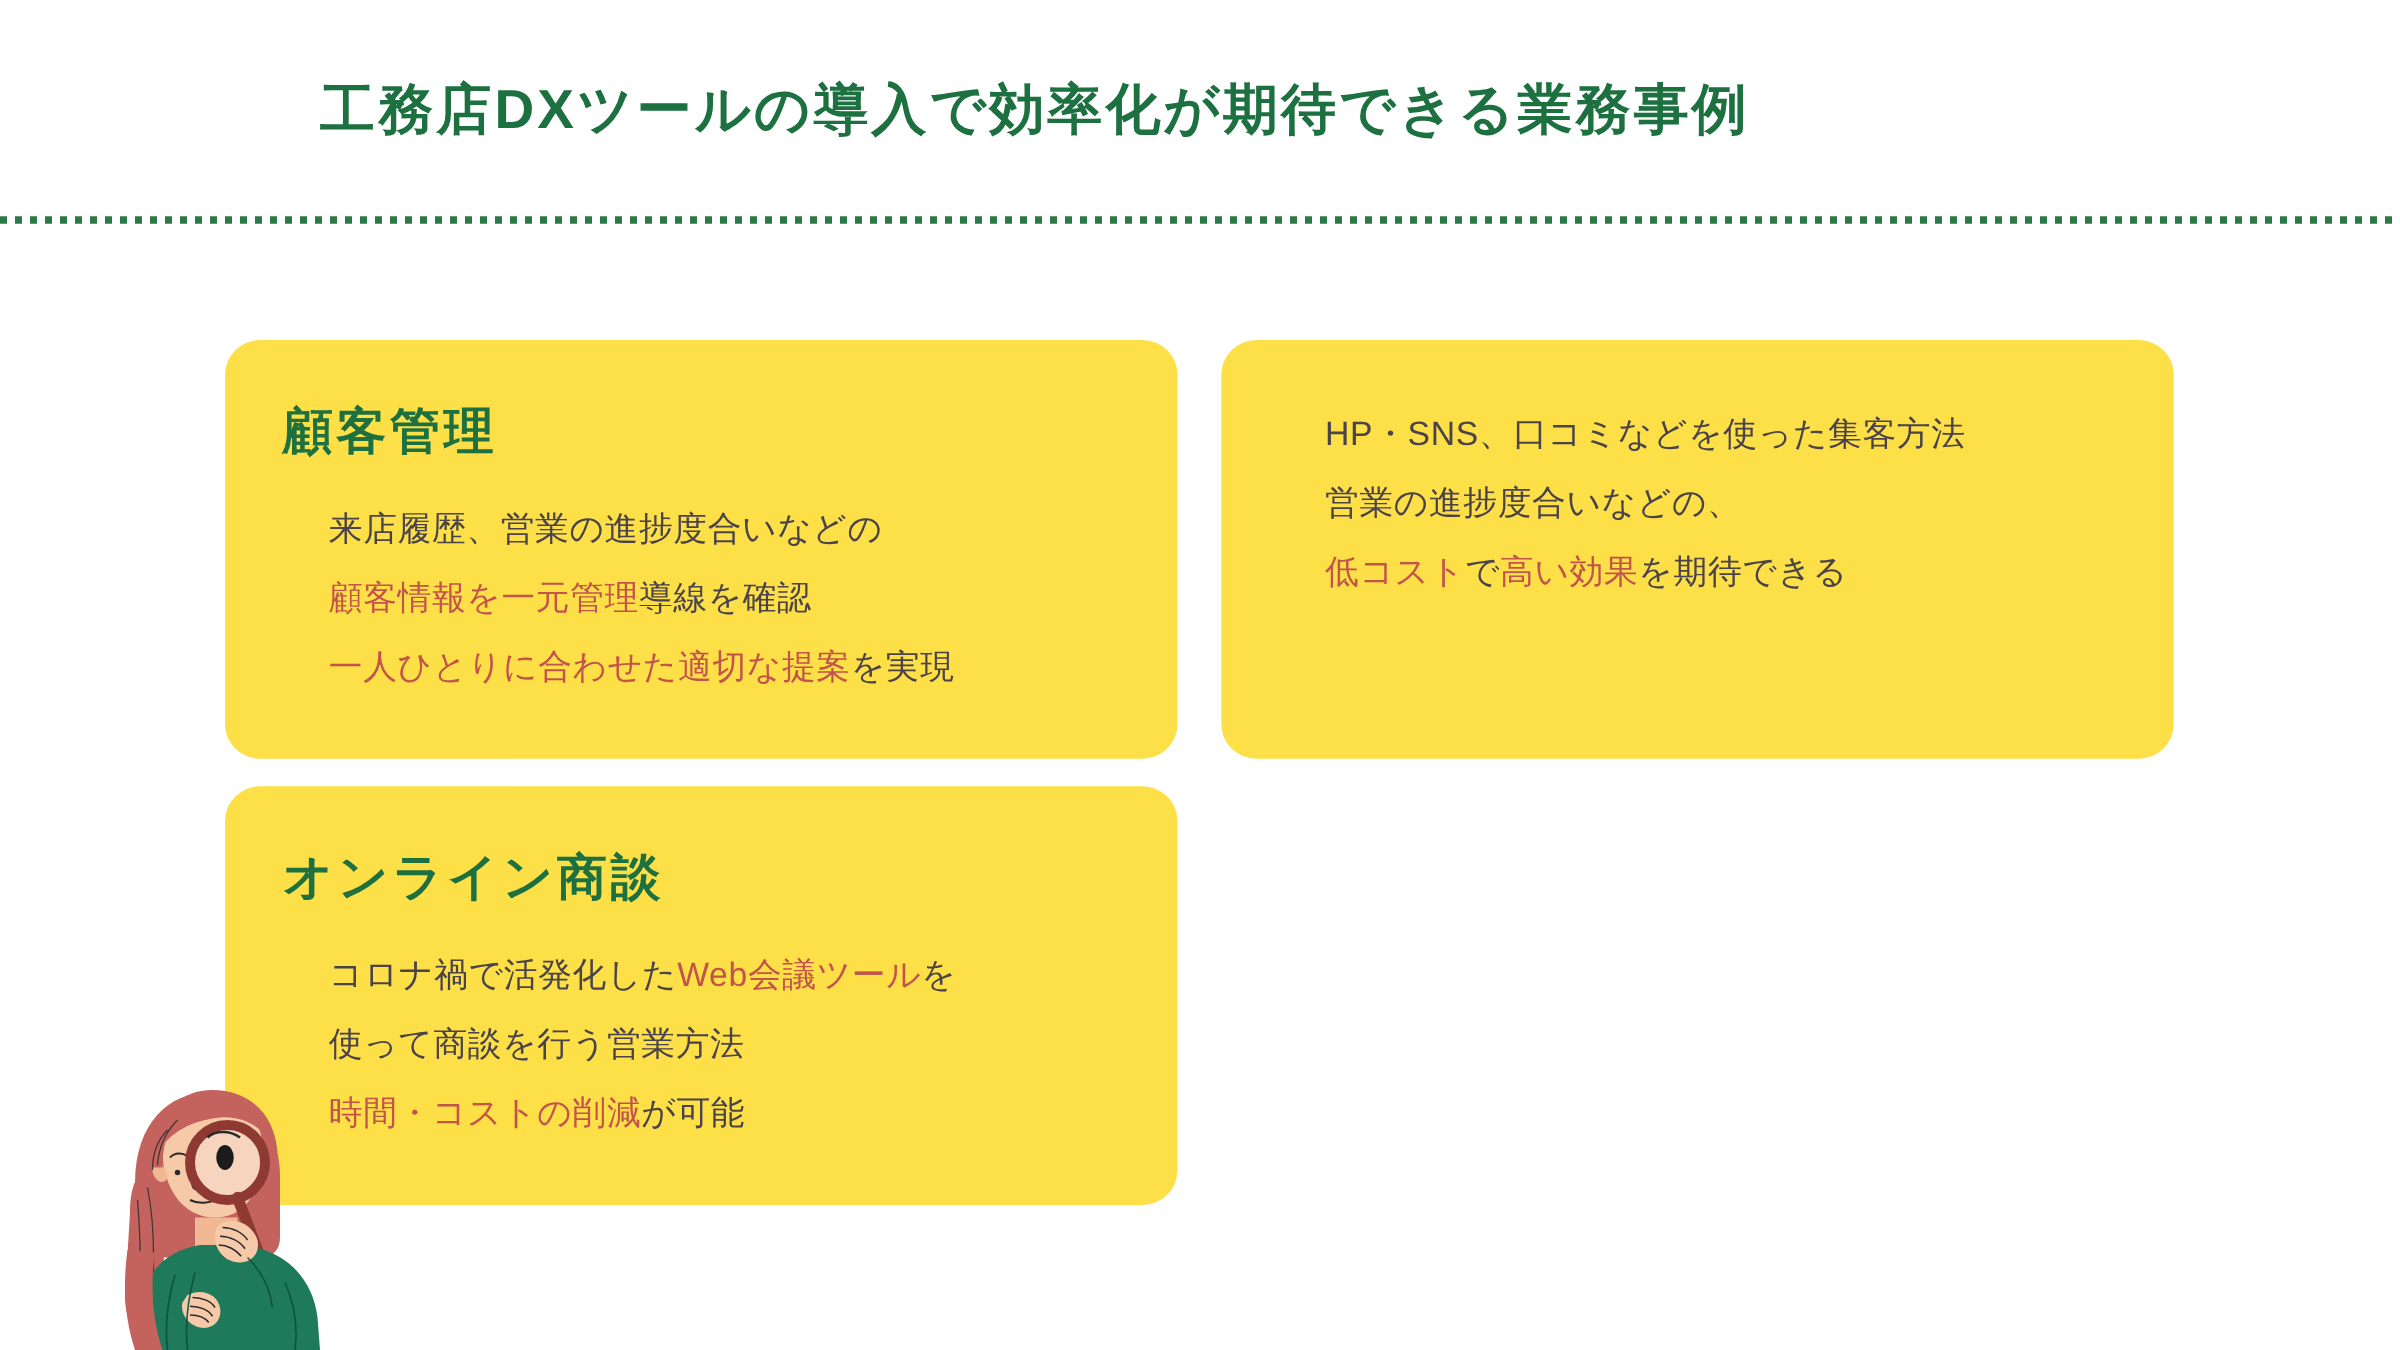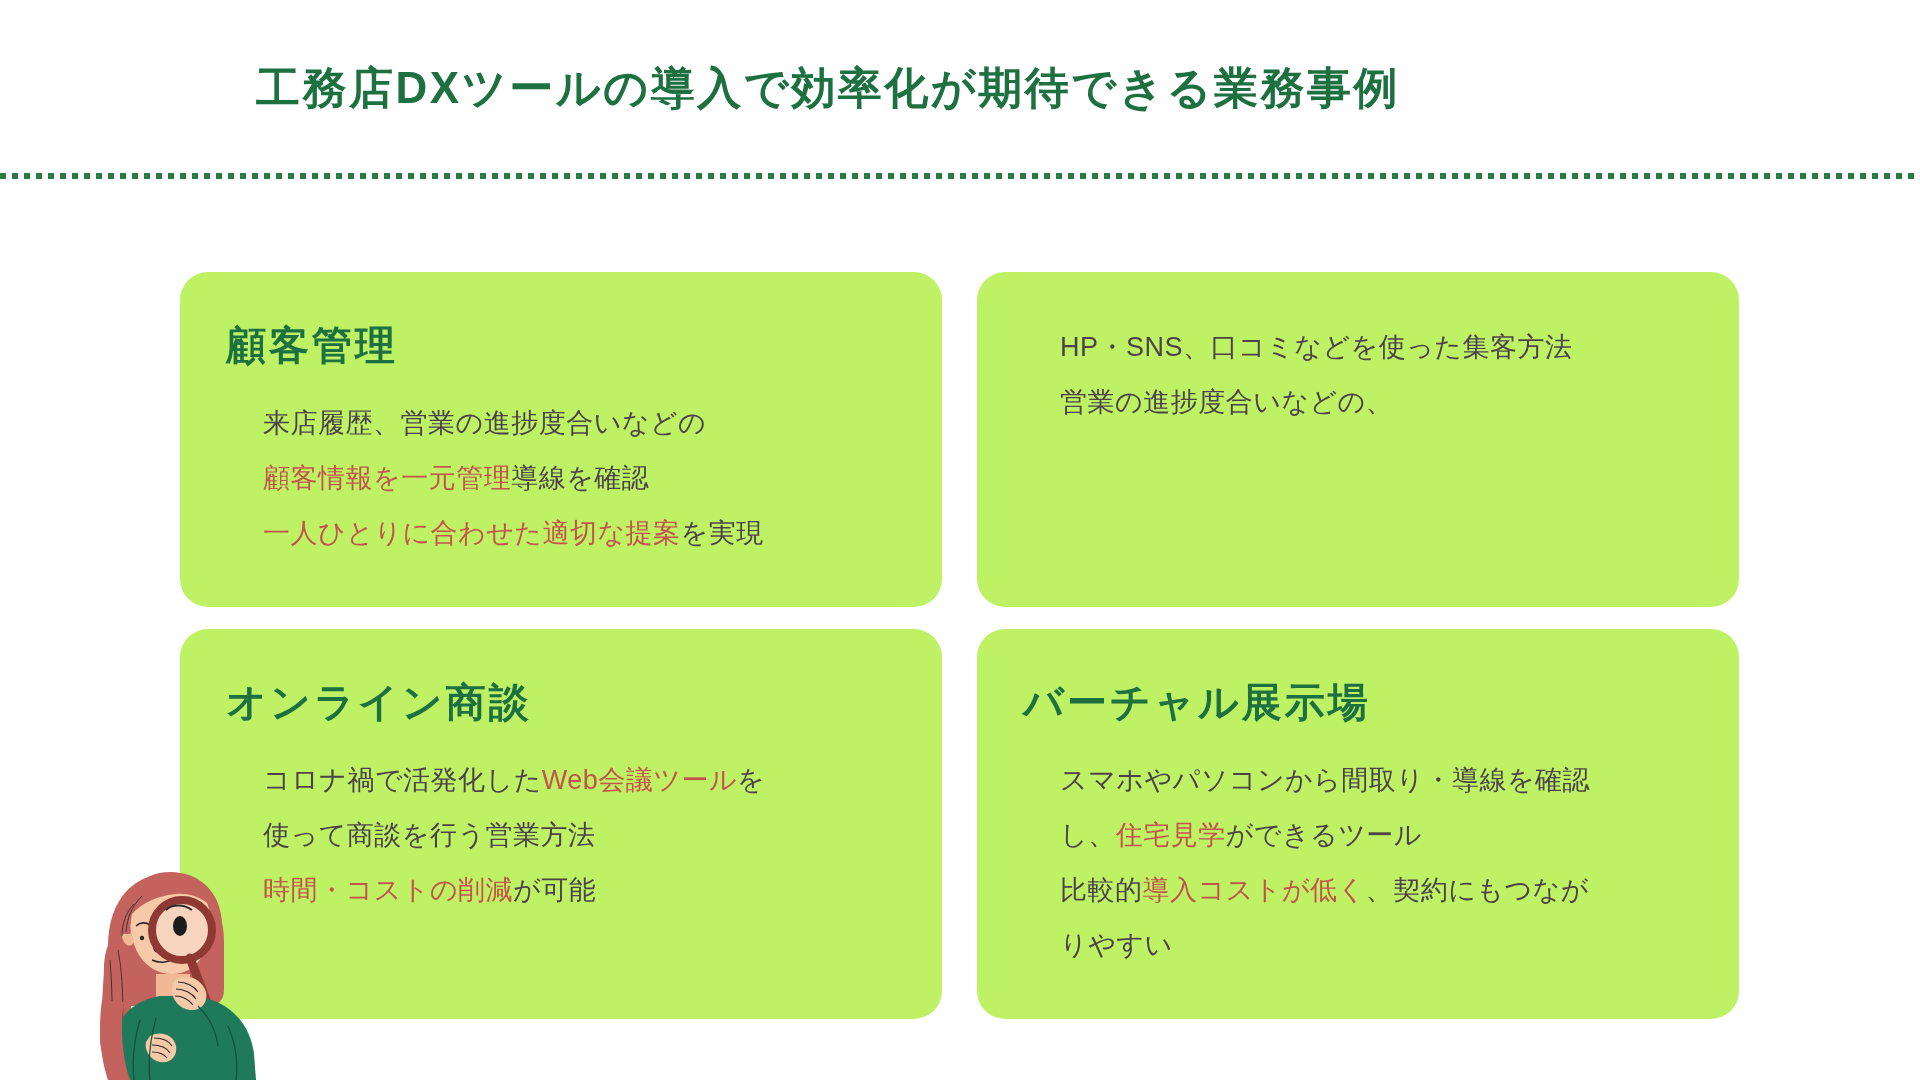--- a/index.html
+++ b/index.html
@@ -56,21 +56,21 @@
   }
 
   .card-row {
     display: flex;
     gap: 35px;
     margin-bottom: 22px;
   }
 
   .card {
     width: 762px;
-    background: #bef264;
+    background: #fde047;
     border-radius: 28px;
     padding: 48px 46px 46px 46px;
   }
 
   .card-r1 { min-height: 328px; }
   .card-r2-left { min-height: 328px; }
   .card-r2-right { min-height: 382px; }
 
   .card-title {
     color: #1d7040;
@@ -131,20 +131,23 @@
     </div>
 
     <div class="card card-r1">
       <div class="card-body">
         <div class="line">
           <span>HP・SNS、口コミなどを使った集客方法</span>
         </div>
         <div class="line">
           <span>営業の進捗度合いなどの、</span>
         </div>
+        <div class="line">
+          <span class="hl">低コスト</span><span>で</span><span class="hl">高い効果</span><span>を期待できる</span>
+        </div>
       </div>
     </div>
 
   </div>
 
   <div class="card-row">
 
     <div class="card card-r2-left">
       <div class="card-title">オンライン商談</div>
       <div class="card-body">
@@ -153,37 +156,20 @@
         </div>
         <div class="line">
           <span>使って商談を行う営業方法</span>
         </div>
         <div class="line">
           <span class="hl">時間・コストの削減</span><span>が可能</span>
         </div>
       </div>
     </div>
 
-    <div class="card card-r2-right">
-      <div class="card-title">バーチャル展示場</div>
-      <div class="card-body">
-        <div class="line">
-          <span>スマホやパソコンから間取り・導線を確認</span>
-        </div>
-        <div class="line">
-          <span>し、</span><span class="hl">住宅見学</span><span>ができるツール</span>
-        </div>
-        <div class="line">
-          <span>比較的</span><span class="hl">導入コストが低く</span><span>、契約にもつなが</span>
-        </div>
-        <div class="line">
-          <span>りやすい</span>
-        </div>
-      </div>
-    </div>
 
   </div>
 
 </div>
 
 <div class="illustration">
   <svg viewBox="0 0 210 230" xmlns="http://www.w3.org/2000/svg">
 
     <path d="M30 96 C30 48 58 24 88 24 C120 24 146 48 146 92 L146 140
              C146 150 140 156 130 156 L52 156 C38 156 30 146 30 130 Z" fill="#c4635d"></path>

